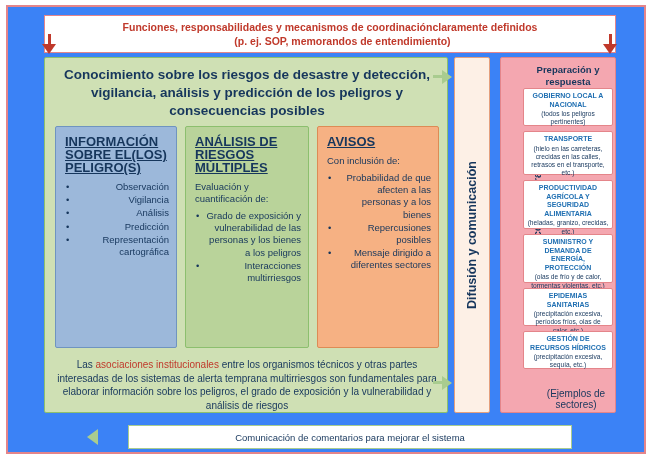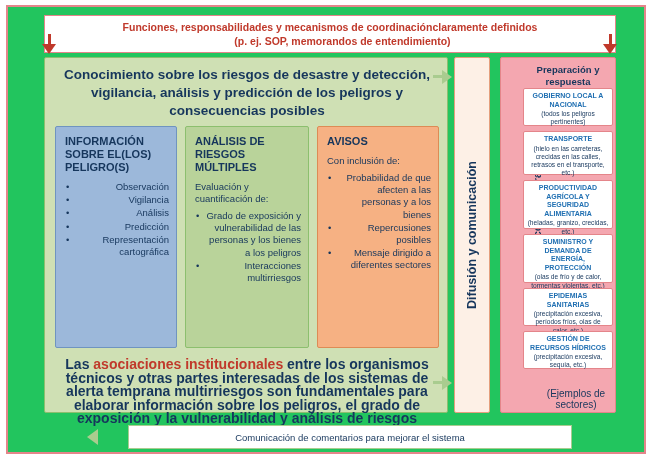--- a/index.html
+++ b/index.html
@@ -19,21 +19,21 @@
     overflow: hidden;
   }
   .outer-frame {
     position: absolute;
     left: 6px;
     top: 5px;
     width: 640px;
     height: 449px;
     box-sizing: border-box;
     border: 2px solid #e4858a;
-    background: #22c55e;
+    background: #3b82f6;
   }
   
   .top-banner {
     position: absolute;
     left: 36px;
     top: 8px;
     width: 572px;
     height: 38px;
     box-sizing: border-box;
     border: 1px solid #e4858a;
@@ -109,24 +109,25 @@
   .col-orange {
     left: 272px;
     width: 122px;
     height: 222px;
     background: #f6b183;
     border: 1px solid #dd8b55;
   }
   .col h4 {
     margin: 0 0 7px 0;
     color: #16365c;
-    font-size: 11px;
+    font-size: 13px;
     font-weight: bold;
     line-height: 13px;
     text-transform: uppercase;
+    text-decoration: underline;
   }
   .col .sub {
     margin: 0 0 5px 0;
     color: #16365c;
     font-size: 9.5px;
     line-height: 12px;
   }
   .col ul {
     margin: 0;
     padding: 0 0 0 10px;
@@ -146,23 +147,23 @@
     left: -9px;
     top: 0;
   }
   .green-footer {
     position: absolute;
     left: 10px;
     top: 300px;
     width: 384px;
     text-align: center;
     color: #16365c;
-    font-size: 14px;
+    font-size: 10px;
     line-height: 13.5px;
-    font-weight: bold;
+    font-weight: normal;
   }
   .green-footer .hl { color: #c0392b; }
   
   .mid-col {
     position: absolute;
     left: 446px;
     top: 50px;
     width: 36px;
     height: 356px;
     box-sizing: border-box;

